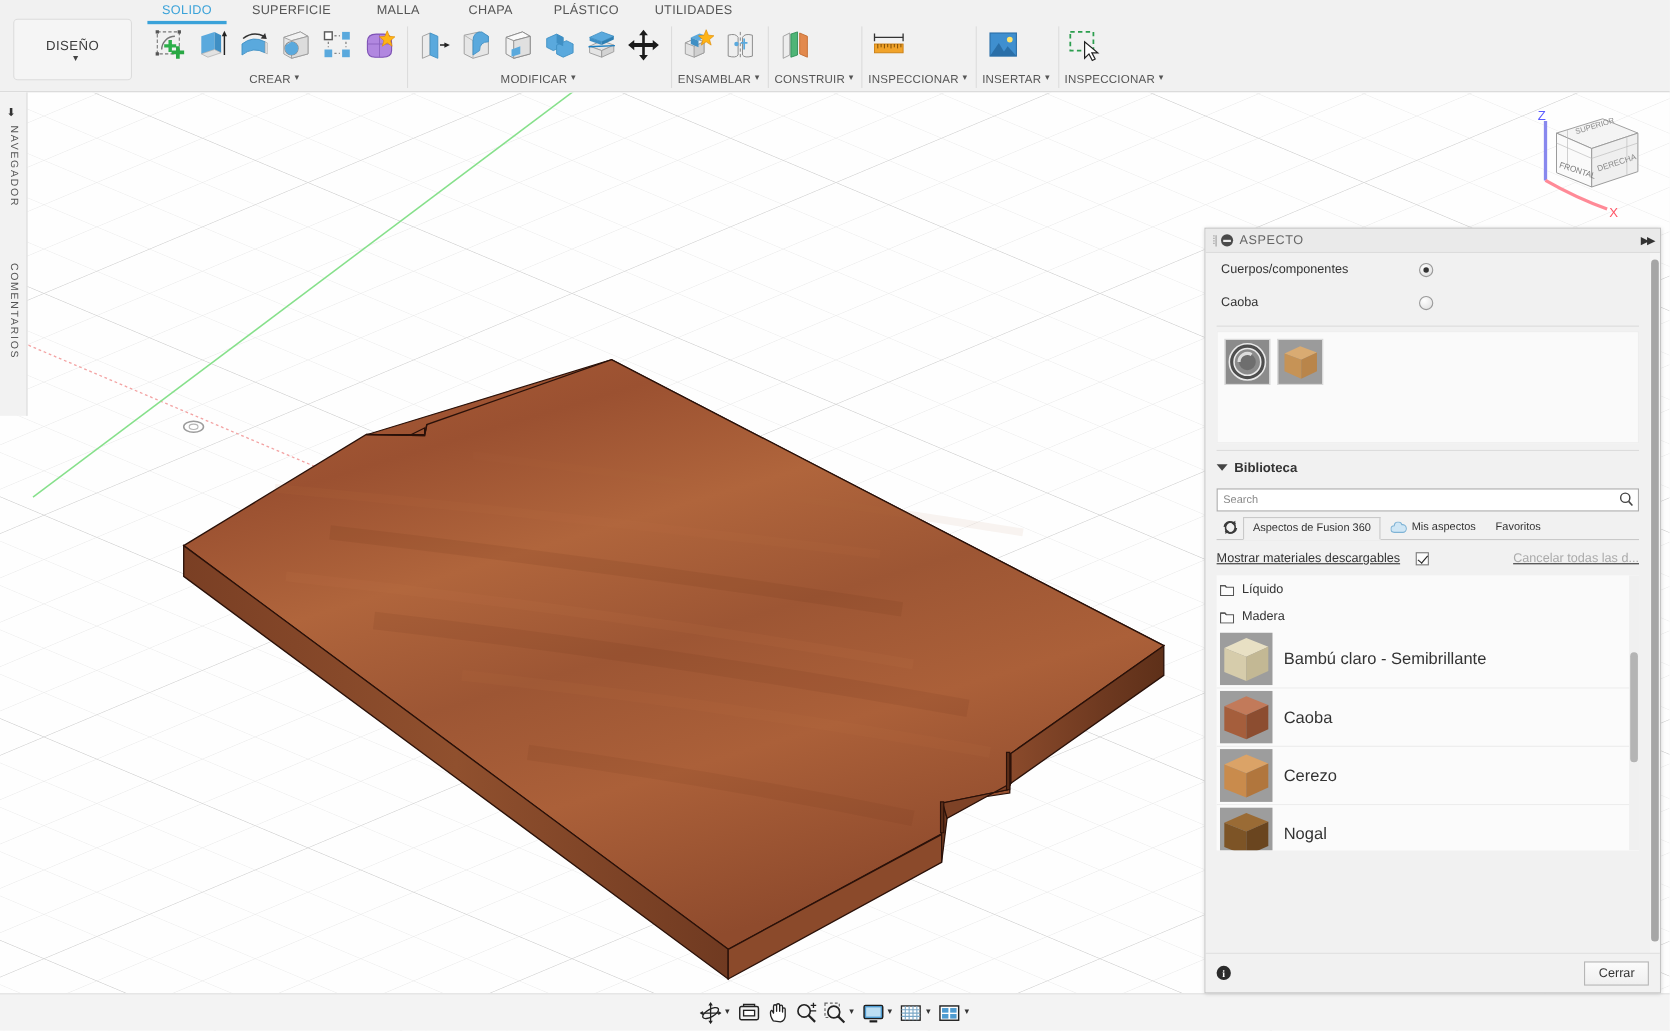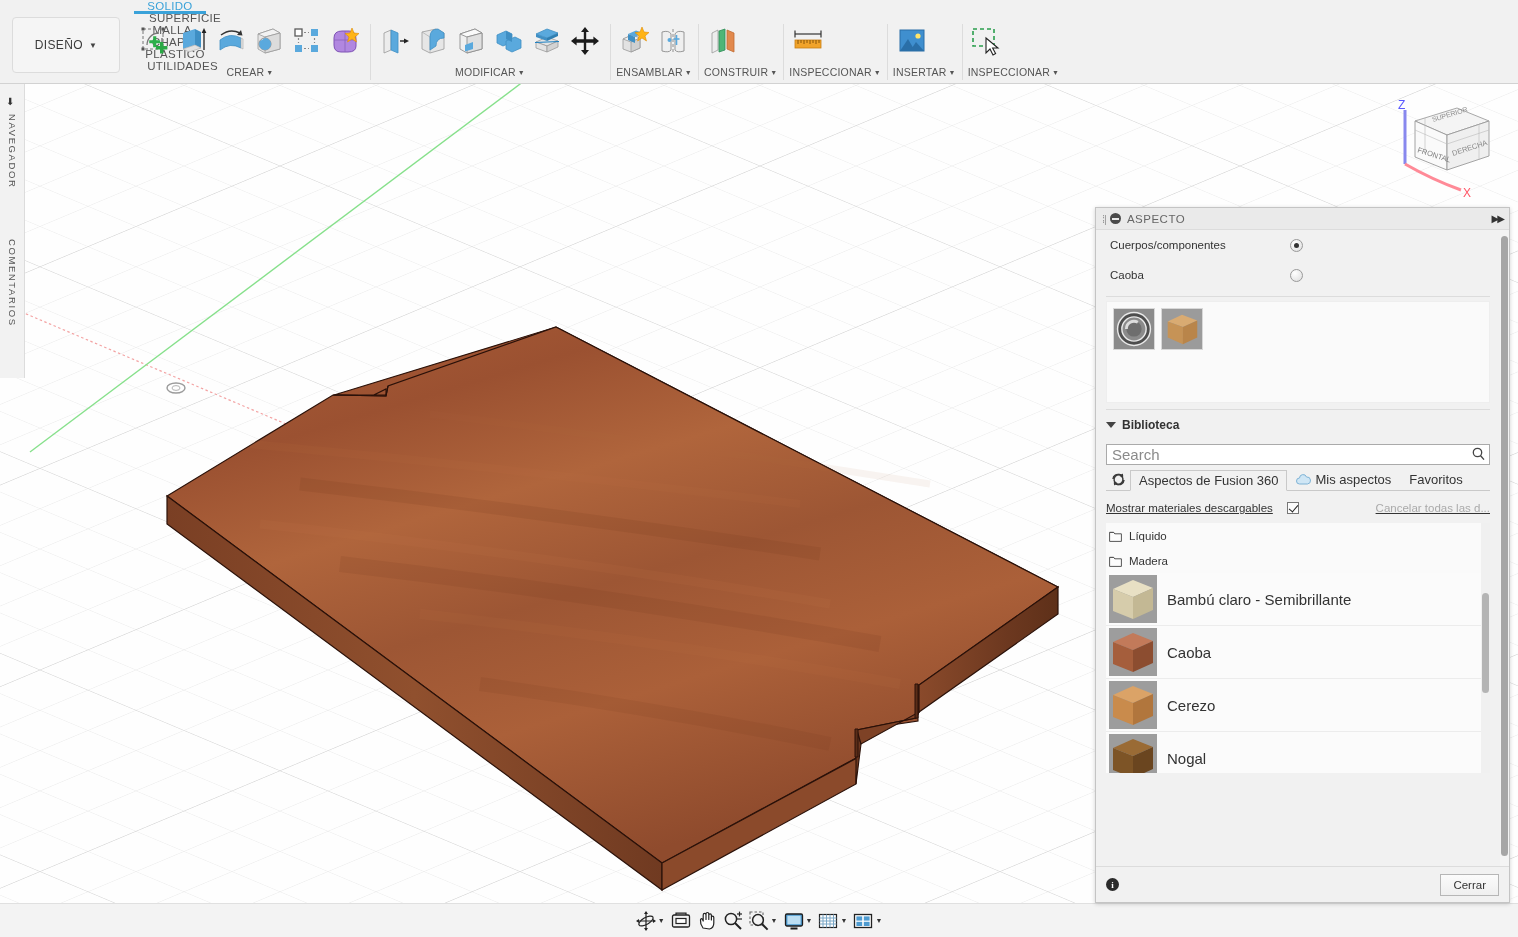--- a/index.html
+++ b/index.html
@@ -15,25 +15,25 @@
   
   #ribbon {
     position:absolute; left:0; top:0; width:1518px; height:84px;
     background:#f1f1f1;
     border-bottom:1px solid #d2d2d2;
   }
   #design-btn {
     position:absolute; left:12px; top:17px; width:108px; height:56px;
     border:1px solid #dcdcdc; border-radius:4px; background:#f5f5f5;
     display:flex; align-items:center; justify-content:center;
-    font-size:12px; color:#3b3b3b; letter-spacing:.4px;
+    font-size:12px; color:#3b3b3b; letter-spacing:.4px;flex-direction:column;
   }
   #design-btn .caret { margin-left:6px; font-size:8px; color:#444; }
 
-  #tabstrip { position:absolute; left:130px; top:0; height:20px; display:flex;flex-direction:column; }
+  #tabstrip { position:absolute; left:130px; top:0; height:20px; display:flex; }
   .rtab {
     padding:0 0; margin:0; height:20px; display:flex; align-items:center;
     justify-content:center; font-size:11.5px; color:#555; letter-spacing:.3px;
     position:relative;
   }
   .rtab.active { color:#3aa2d9; }
   .rtab.active::after {
     content:''; position:absolute; left:4px; right:4px; bottom:-2px; height:3px;
     background:#3aa2d9;
   }
@@ -136,31 +136,31 @@
 
   #in-design-box {
     margin:4px 10px 0 10px; height:102px; background:#fafafa; border:1px solid #eee;
     padding:6px; display:flex; gap:6px; align-items:flex-start;
   }
   .swatch { width:42px;height:42px;border:1px solid #d8d8d8; }
 
   #search-wrap { margin:6px 10px 0 10px; position:relative; }
   #search-input {
     width:100%; height:21px; border:1px solid #aaa; background:#fff;
-    font-size:15px; color:#333; padding:0 22px 0 5px;
+    font-size:10px; color:#333; padding:0 22px 0 5px;
     font-family:"Liberation Sans", sans-serif;
   }
   #search-input::placeholder { color:#8a8a8a; }
   #search-icon { position:absolute; right:5px; top:3px; }
 
   #lib-tabs { margin:5px 10px 0 10px; display:flex; align-items:flex-end; height:21px;
               border-bottom:1px solid #c9c9c9; }
   .ltab {
     height:21px; display:flex; align-items:center; gap:4px; padding:0 8px;
-    font-size:13px; color:#333; border:1px solid transparent;
+    font-size:10px; color:#333; border:1px solid transparent;
   }
   .ltab.active { background:#f1f1f1; border:1px solid #c9c9c9; border-bottom-color:#f1f1f1;
                  margin-bottom:-1px; }
   #refresh-btn { width:24px; height:21px; display:flex;align-items:center;justify-content:center;}
 
   #dl-row { margin:6px 10px 0 10px; display:flex; align-items:center; height:22px; font-size:11.5px;text-decoration:underline;}
   #dl-row .lbl { color:#333; }
   .checkbox {
     width:12px;height:12px;border:1px solid #777;background:#fcfcfc;margin-left:14px;
     position:relative;

